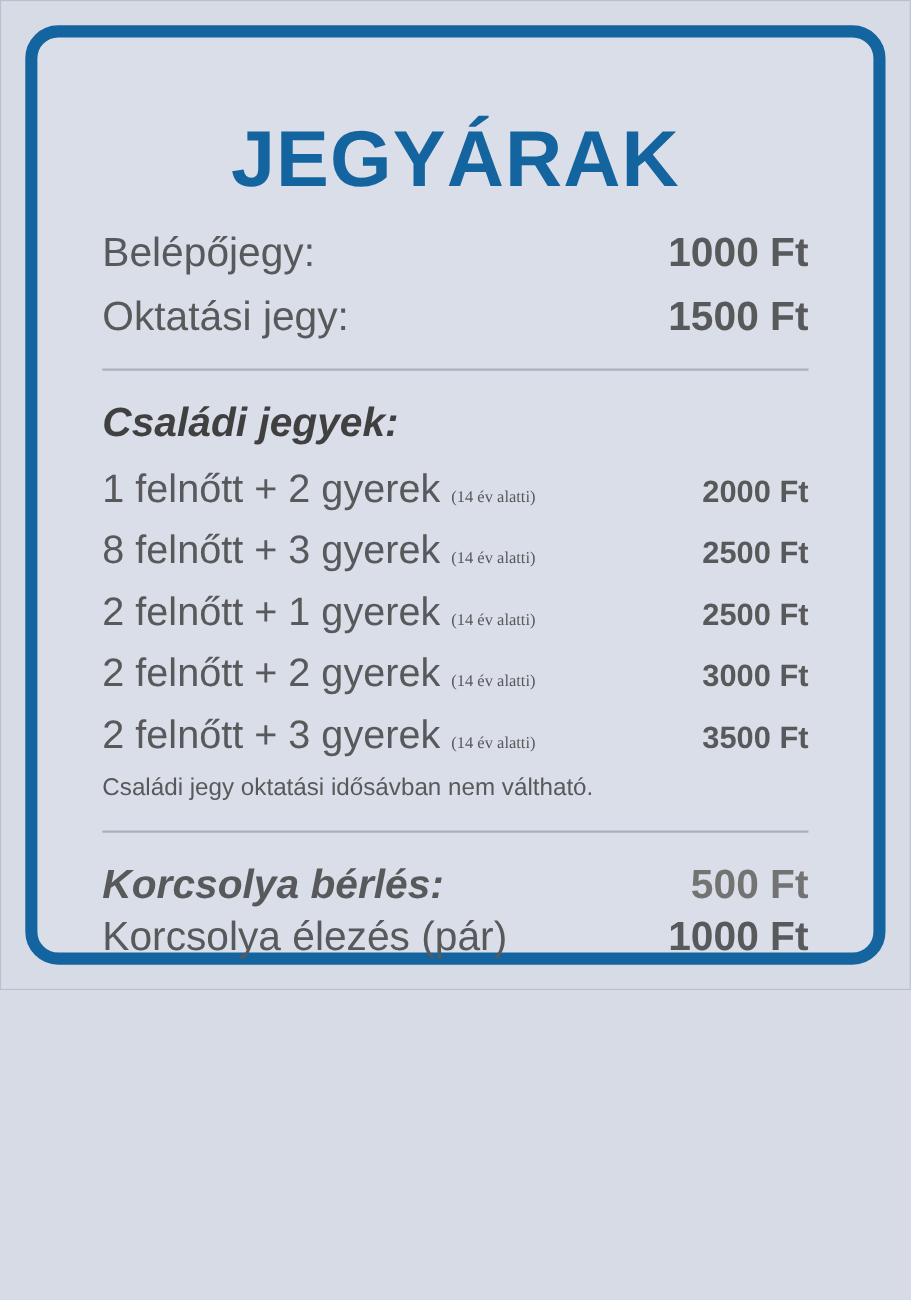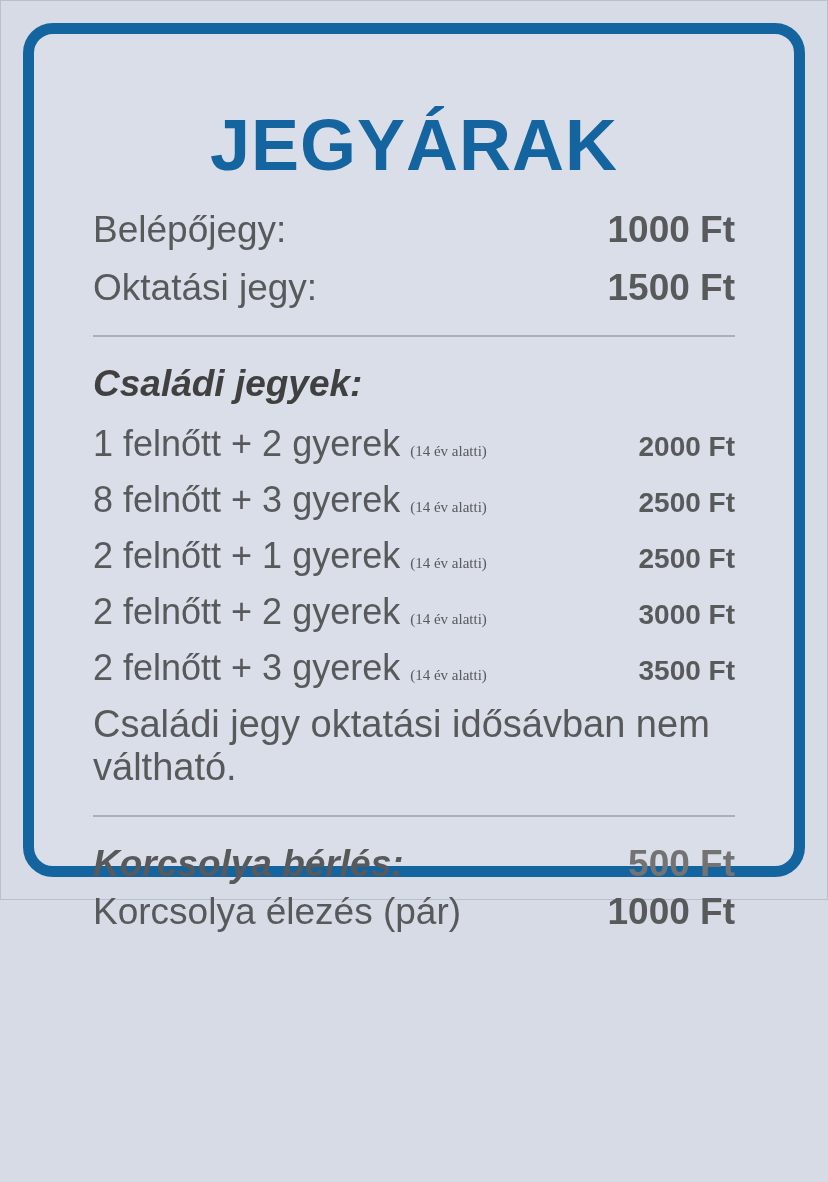--- a/index.html
+++ b/index.html
@@ -101,21 +101,21 @@
     font-family: Liberation Serif, serif;
   }
   .fam-price {
     color: #58595b;
     font-size: 28px;
     font-weight: bold;
     white-space: nowrap;
   }
   .footnote {
     color: #58595b;
-    font-size: 38px;
+    font-size: 22px;
     margin: 12px 4px 0 4px;
     text-align: left;
   }
   .rent-heading-row {
     display: flex;
     align-items: baseline;
     justify-content: space-between;
     margin: 4px 4px 6px 4px;
     text-align: center;
   }

